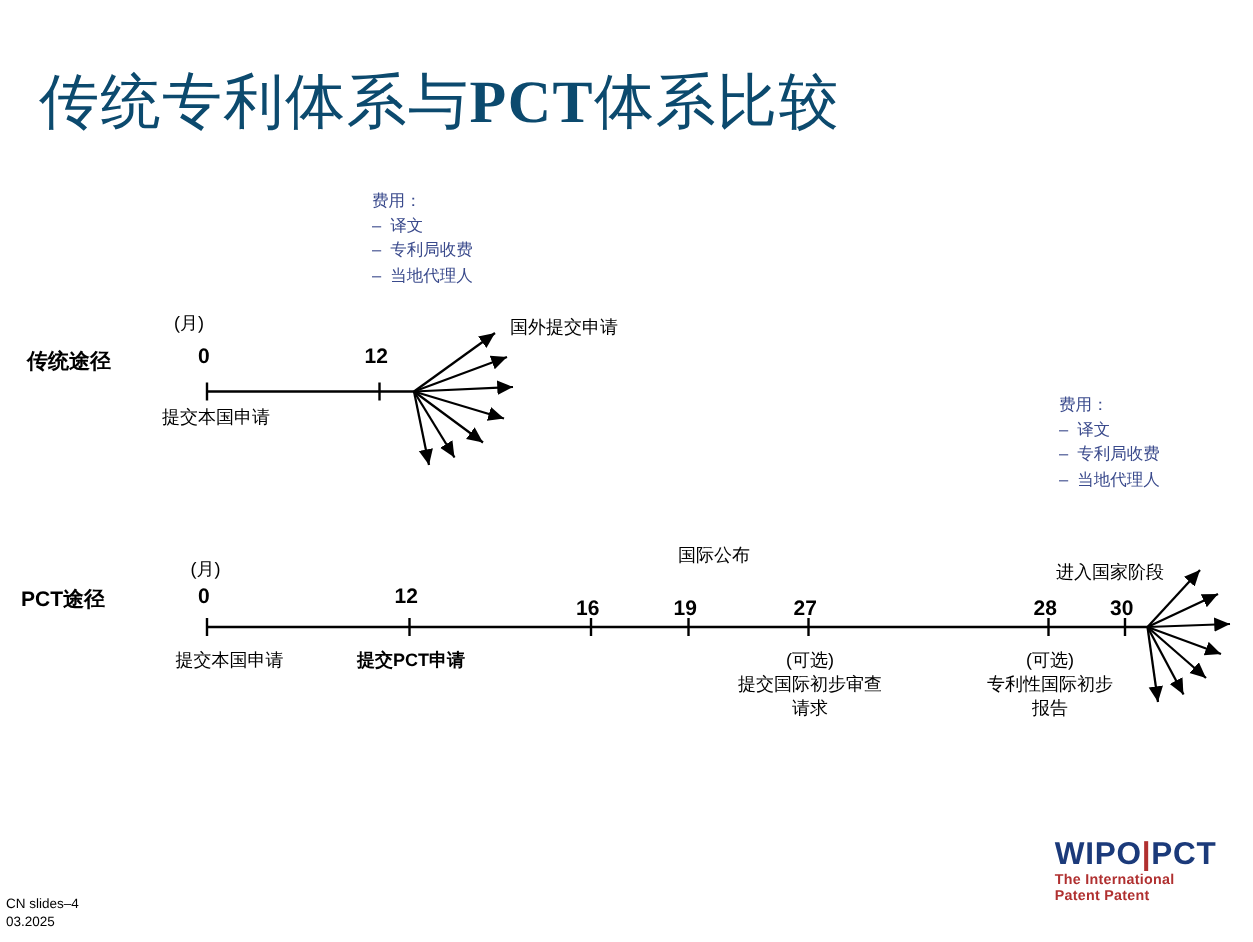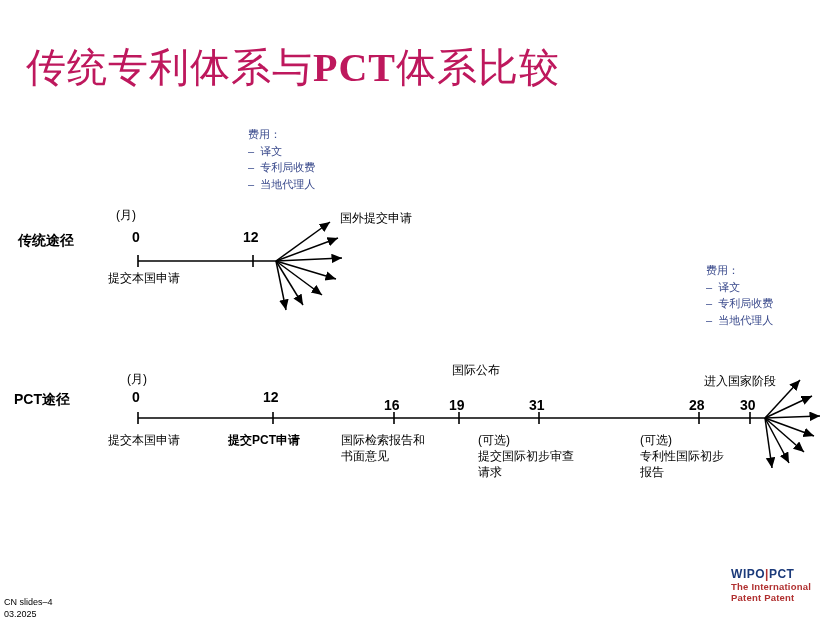--- a/index.html
+++ b/index.html
@@ -18,21 +18,21 @@
     position: absolute;
     left: 0; top: 0;
     width: 835px;
     height: 628px;
   }
   .title {
     position: absolute;
     left: 26px;
     top: 40px;
     font-size: 40px;
-    color: #be185d;
+    color: #0c4a6e;
     letter-spacing: 1px;
     font-family: "Liberation Serif", serif;
     white-space: nowrap;
   }
   .title .bold-part {
     font-weight: bold;
   }
 
   
   .txt {
@@ -51,21 +51,21 @@
     color: #000;
   }
   .tick-num {
     font-size: 14px;
     font-weight: bold;
     color: #000;
   }
   .cap {
     font-size: 12px;
     color: #000;
-    text-align: left;
+    text-align: center;
   }
   .note {
     font-size: 11px;
     color: #3a4a8c;
     line-height: 1.5;
   }
   .event {
     font-size: 12px;
     color: #000;
   }
@@ -88,21 +88,21 @@
     white-space: pre;
   }
   .wipo {
     position: absolute;
     right: 24px;
     bottom: 24px;
     text-align: left;
     line-height: 1.15;
   }
   .wipo .brand {
-    font-size: 12px;
+    font-size: 21px;
     font-weight: bold;
     color: #1b3a7a;
     letter-spacing: 0.5px;
   }
   .wipo .brand .sep {
     color: #b03030;
     font-weight: bold;
   }
   .wipo .tagline {
     font-size: 9.5px;
@@ -183,28 +183,26 @@
   <div class="txt event" style="left:433px; top:362px;margin-left:19px;">国际公布</div>
 
   <div class="txt month-tag" style="left:127px; top:371px;">(月)</div>
 
   <div class="txt label-route" style="left:14px; top:390px;">PCT途径</div>
 
   <div class="txt tick-num" style="left:132px; top:388px;">0</div>
   <div class="txt tick-num" style="left:263px; top:388px;">12</div>
   <div class="txt tick-num" style="left:384px; top:396px;">16</div>
   <div class="txt tick-num" style="left:449px; top:396px;">19</div>
-  <div class="txt tick-num" style="left:529px; top:396px;">31</div>
+  <div class="txt tick-num" style="left:529px; top:396px;">27</div>
   <div class="txt tick-num" style="left:689px; top:396px;">28</div>
   <div class="txt tick-num" style="left:740px; top:396px;">30</div>
 
   <div class="txt cap" style="left:108px; top:432px; width:90px;">提交本国申请</div>
   <div class="txt cap" style="left:228px; top:432px; width:92px;font-weight:bold;">提交PCT申请</div>
-  <div class="txt cap" style="left:341px; top:432px; width:108px;">国际检索报告和
-书面意见</div>
   <div class="txt cap" style="left:478px; top:432px; width:124px;">(可选)
 提交国际初步审查
 请求</div>
   <div class="txt cap" style="left:640px; top:432px; width:120px;">(可选)
 专利性国际初步
 报告</div>
 
   <div class="footer-left">CN slides–4
 03.2025</div>
 

